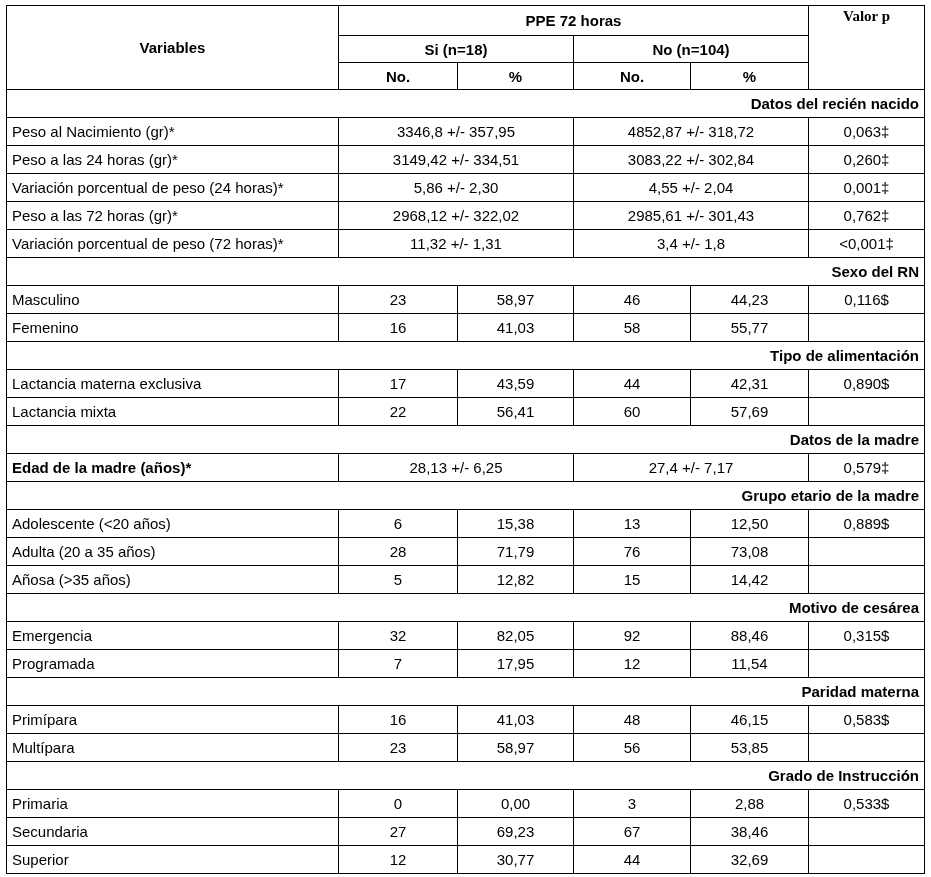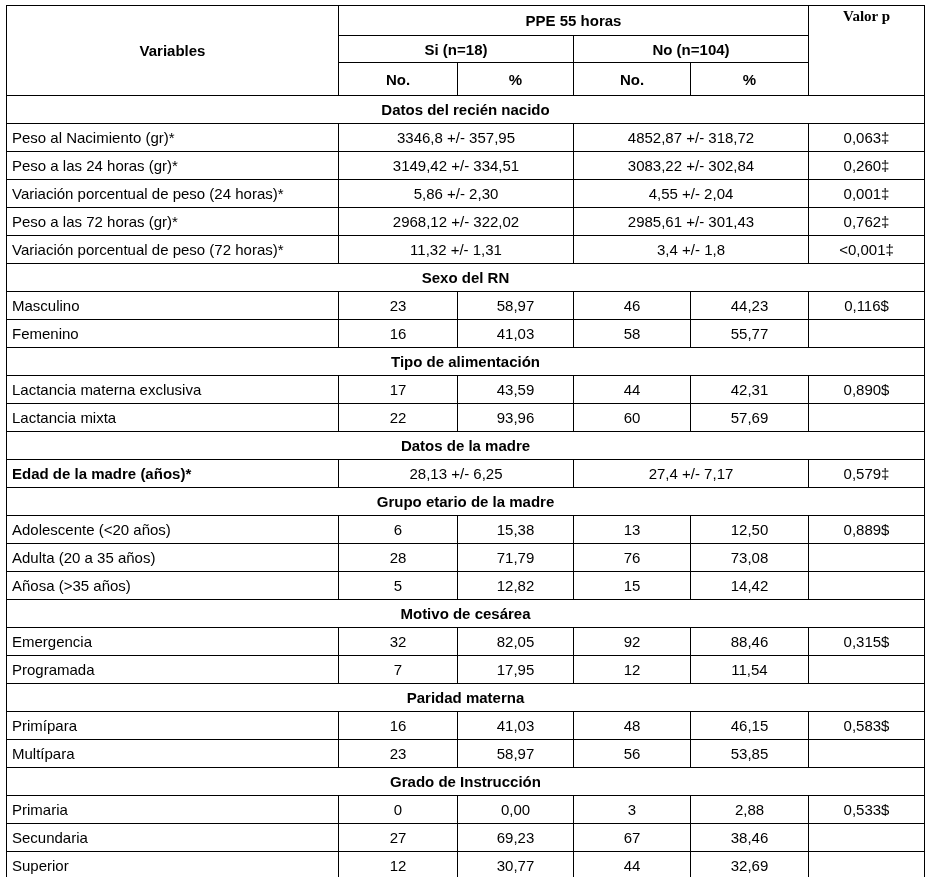--- a/index.html
+++ b/index.html
@@ -29,30 +29,30 @@
     overflow: hidden;
     white-space: nowrap;
   }
   thead th {
     font-weight: bold;
     text-align: center;
     vertical-align: middle;
   }
   .hrow-1 th { height: 30px; }
   .hrow-2 th { height: 27px; }
-  .hrow-3 th { height: 33px; }
+  .hrow-3 th { height: 27px; }
   th.valorp-head {
     vertical-align: top;
     padding-top: 6px;
     font-family: Liberation Serif, serif;
   }
   tbody td { height: 28px; }
   td.section-cell {
     font-weight: bold;
-    text-align: center;
+    text-align: right;
     padding-left: 7px;
   }
   td.label-cell {
     text-align: left;
     padding-left: 14px;
     margin-top: 23px;
   }
   td.label-cell.bold { font-weight: bold; }
   td.num-cell { text-align: center; }
 </style>
@@ -65,21 +65,21 @@
       <col style="width:332px">
       <col style="width:119px">
       <col style="width:116px">
       <col style="width:117px">
       <col style="width:118px">
       <col style="width:116px">
     </colgroup>
     <thead>
       <tr class="hrow-1">
         <th rowspan="3">Variables</th>
-        <th colspan="4">PPE 55 horas</th>
+        <th colspan="4">PPE 72 horas</th>
         <th rowspan="3" class="valorp-head">Valor p</th>
       </tr>
       <tr class="hrow-2">
         <th colspan="2">Si (n=18)</th>
         <th colspan="2">No (n=104)</th>
       </tr>
       <tr class="hrow-3">
         <th>No.</th>
         <th>%</th>
         <th>No.</th>
@@ -146,21 +146,21 @@
           <td class="label-cell">Lactancia materna exclusiva</td>
           <td class="num-cell">17</td>
           <td class="num-cell">43,59</td>
           <td class="num-cell">44</td>
           <td class="num-cell">42,31</td>
           <td class="num-cell">0,890$</td>
         </tr>
         <tr>
           <td class="label-cell">Lactancia mixta</td>
           <td class="num-cell">22</td>
-          <td class="num-cell">93,96</td>
+          <td class="num-cell">56,41</td>
           <td class="num-cell">60</td>
           <td class="num-cell">57,69</td>
           <td class="num-cell"></td>
         </tr>
         <tr>
           <td class="section-cell" colspan="6">Datos de la madre</td>
         </tr>
         <tr>
           <td class="label-cell bold">Edad de la madre (años)*</td>
           <td class="num-cell" colspan="2">28,13 +/- 6,25</td>

